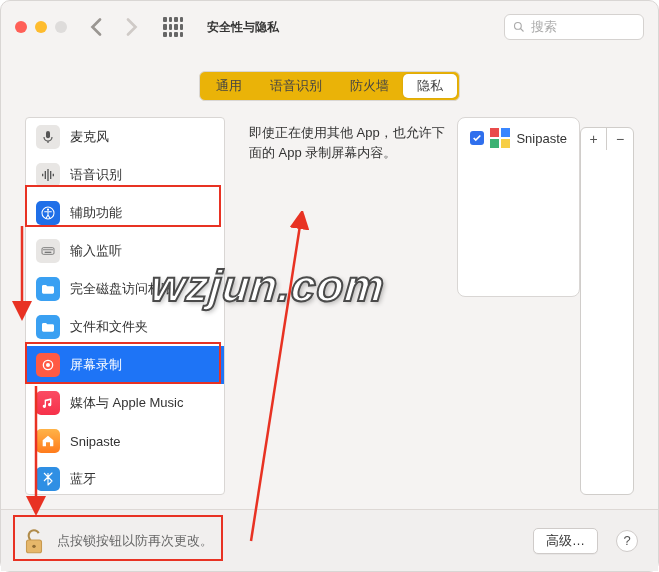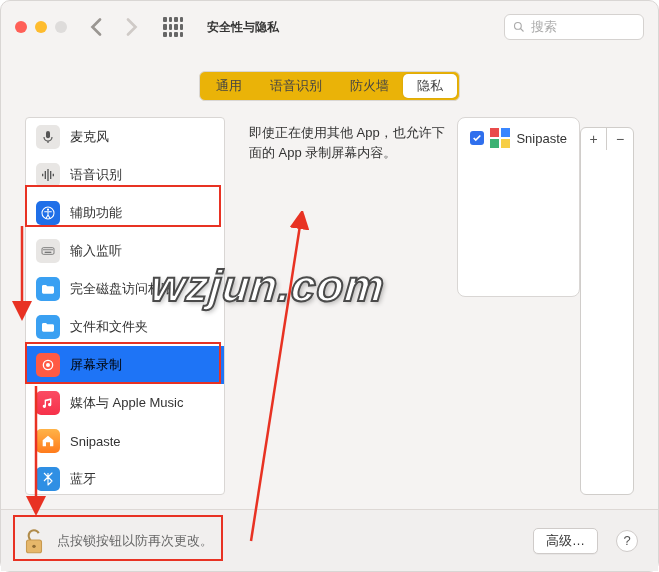--- a/index.html
+++ b/index.html
@@ -76,21 +76,21 @@
     background: #fff; border: 1px solid #d9d6d4; border-radius: 4px;
     overflow: hidden;
     display: flex; flex-direction: column;
   }
   .sb-item {
     display: flex; align-items: center; gap: 10px;
     padding: 7px 10px;
     color: #333;
   }
   .sb-item.selected {
-    background: #1e74f6; color: #000000;
+    background: #1e74f6; color: #ffffff;
   }
   .sb-icon {
     width: 24px; height: 24px; border-radius: 5px;
     display: flex; align-items: center; justify-content: center;
     flex-shrink: 0;
   }
   .sb-icon svg { width: 16px; height: 16px; }
 
   .right {
     flex: 1; display: flex; flex-direction: row;

